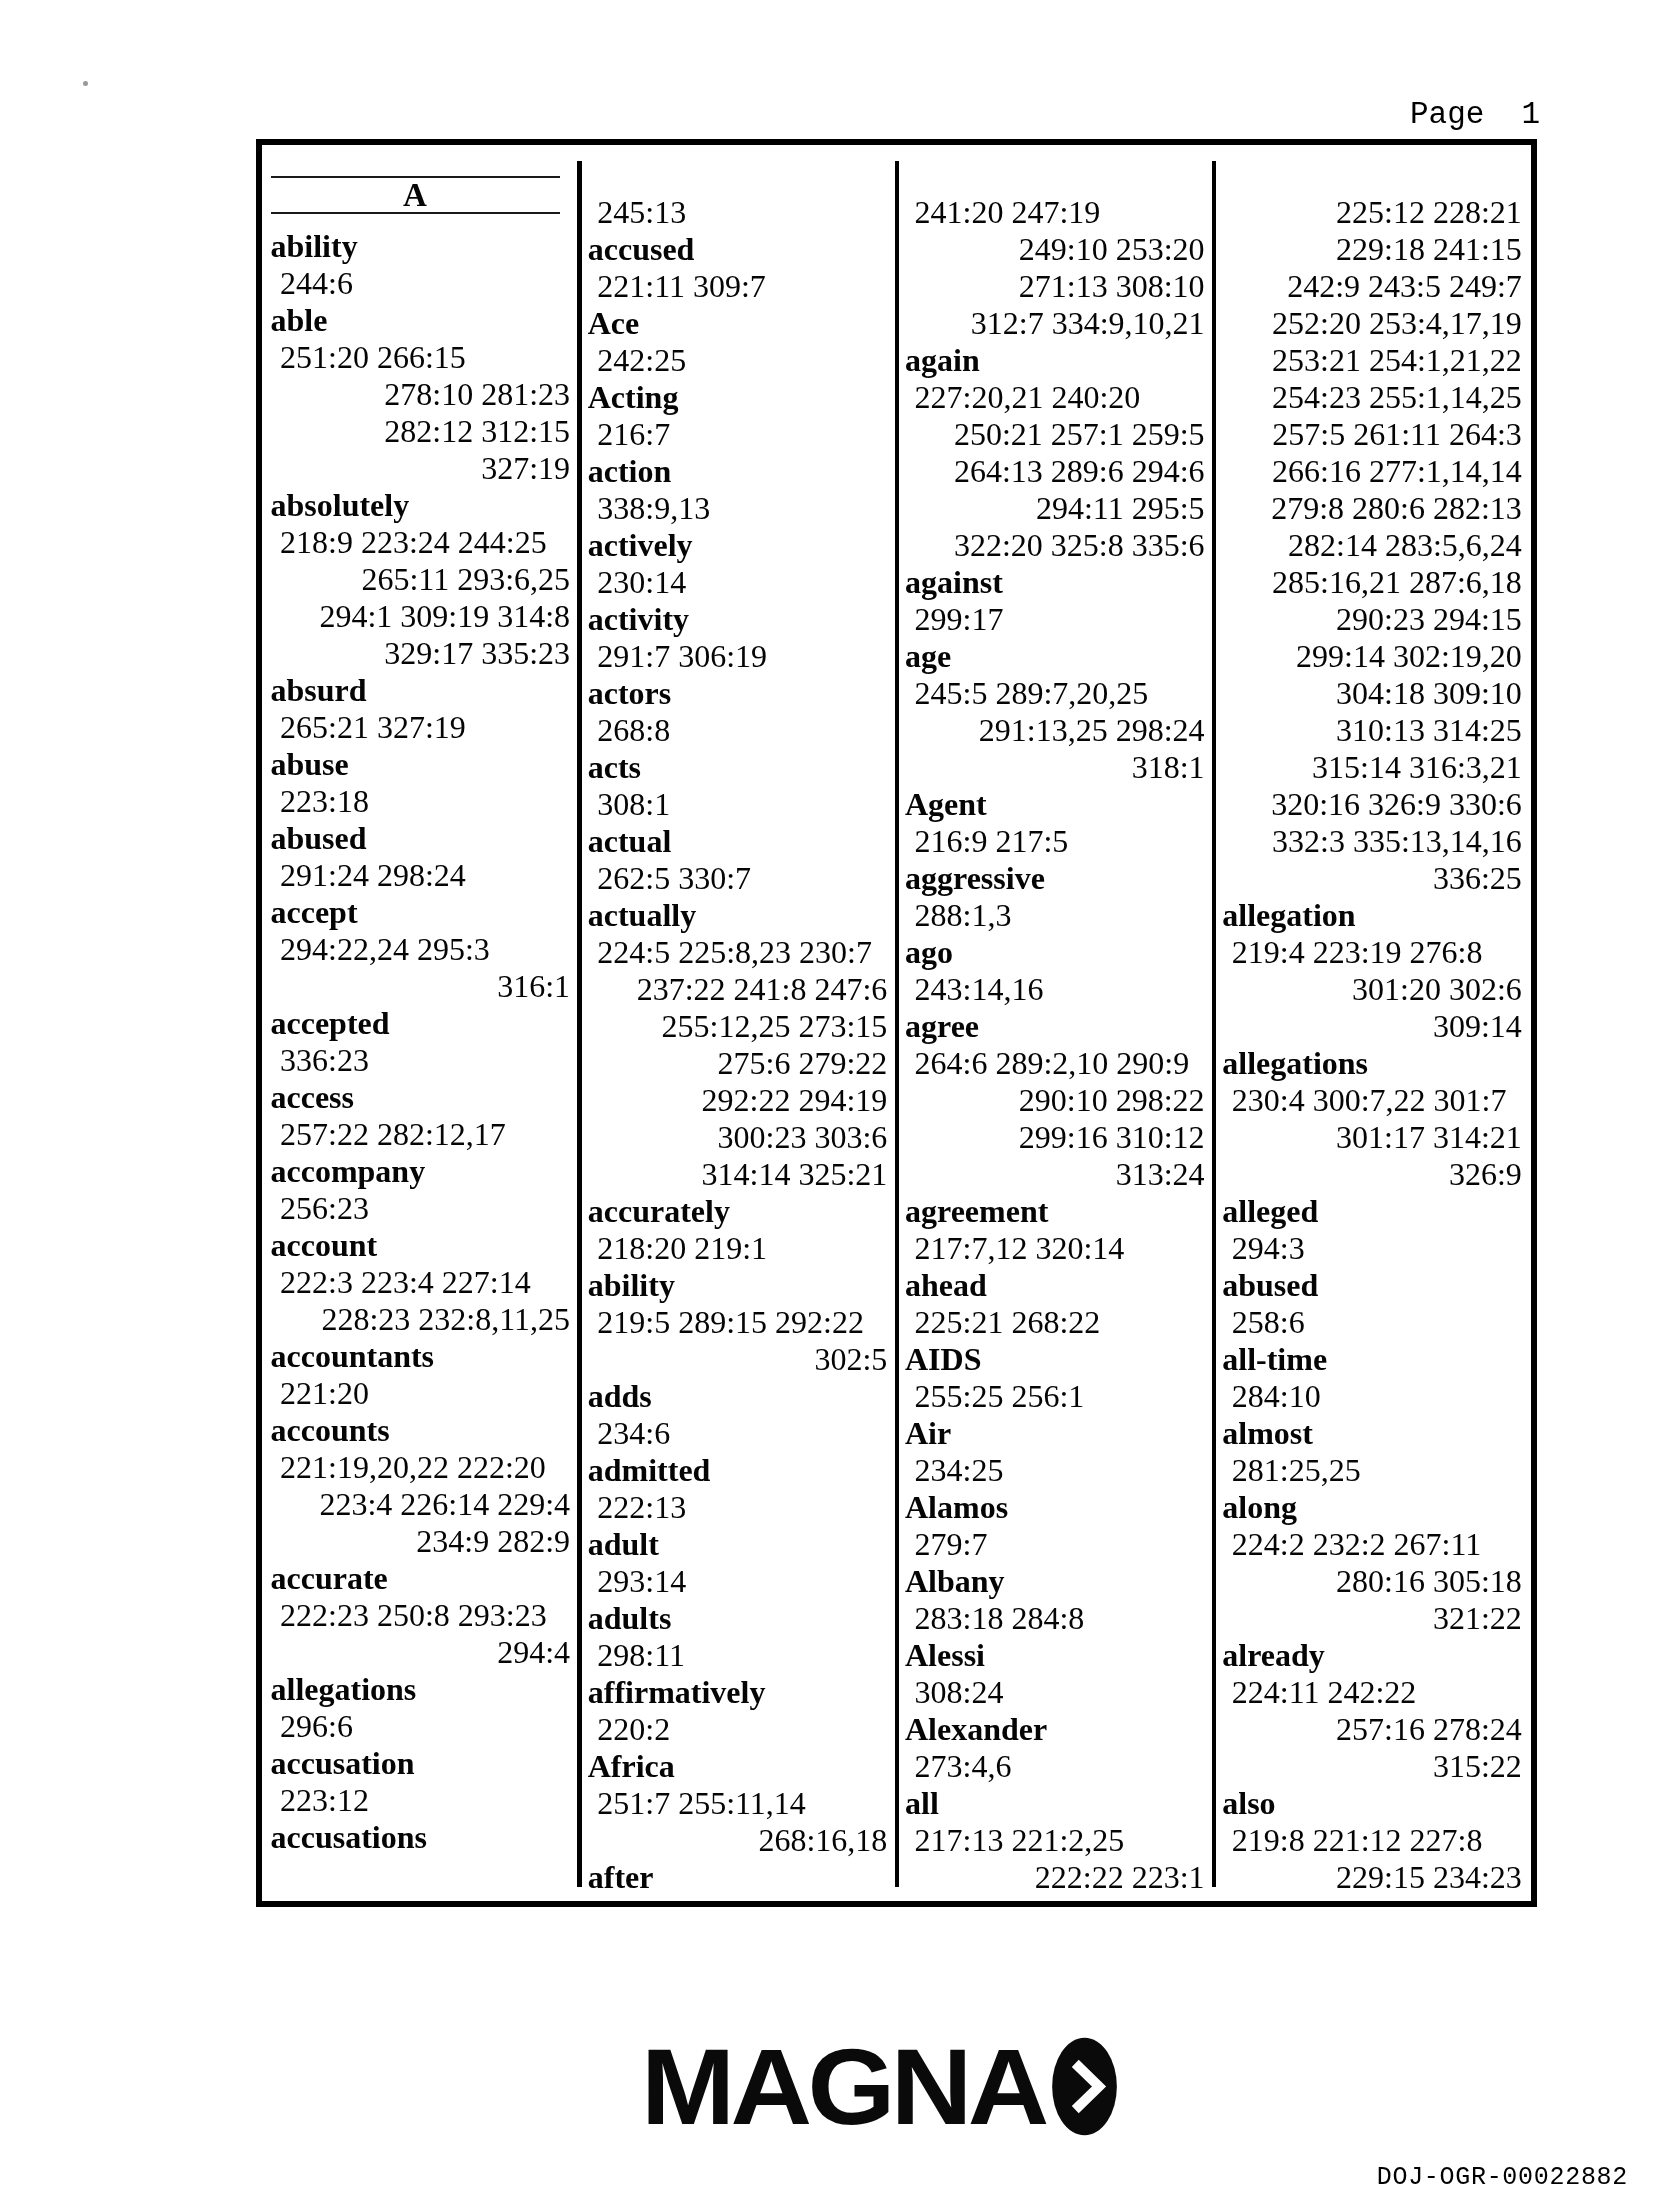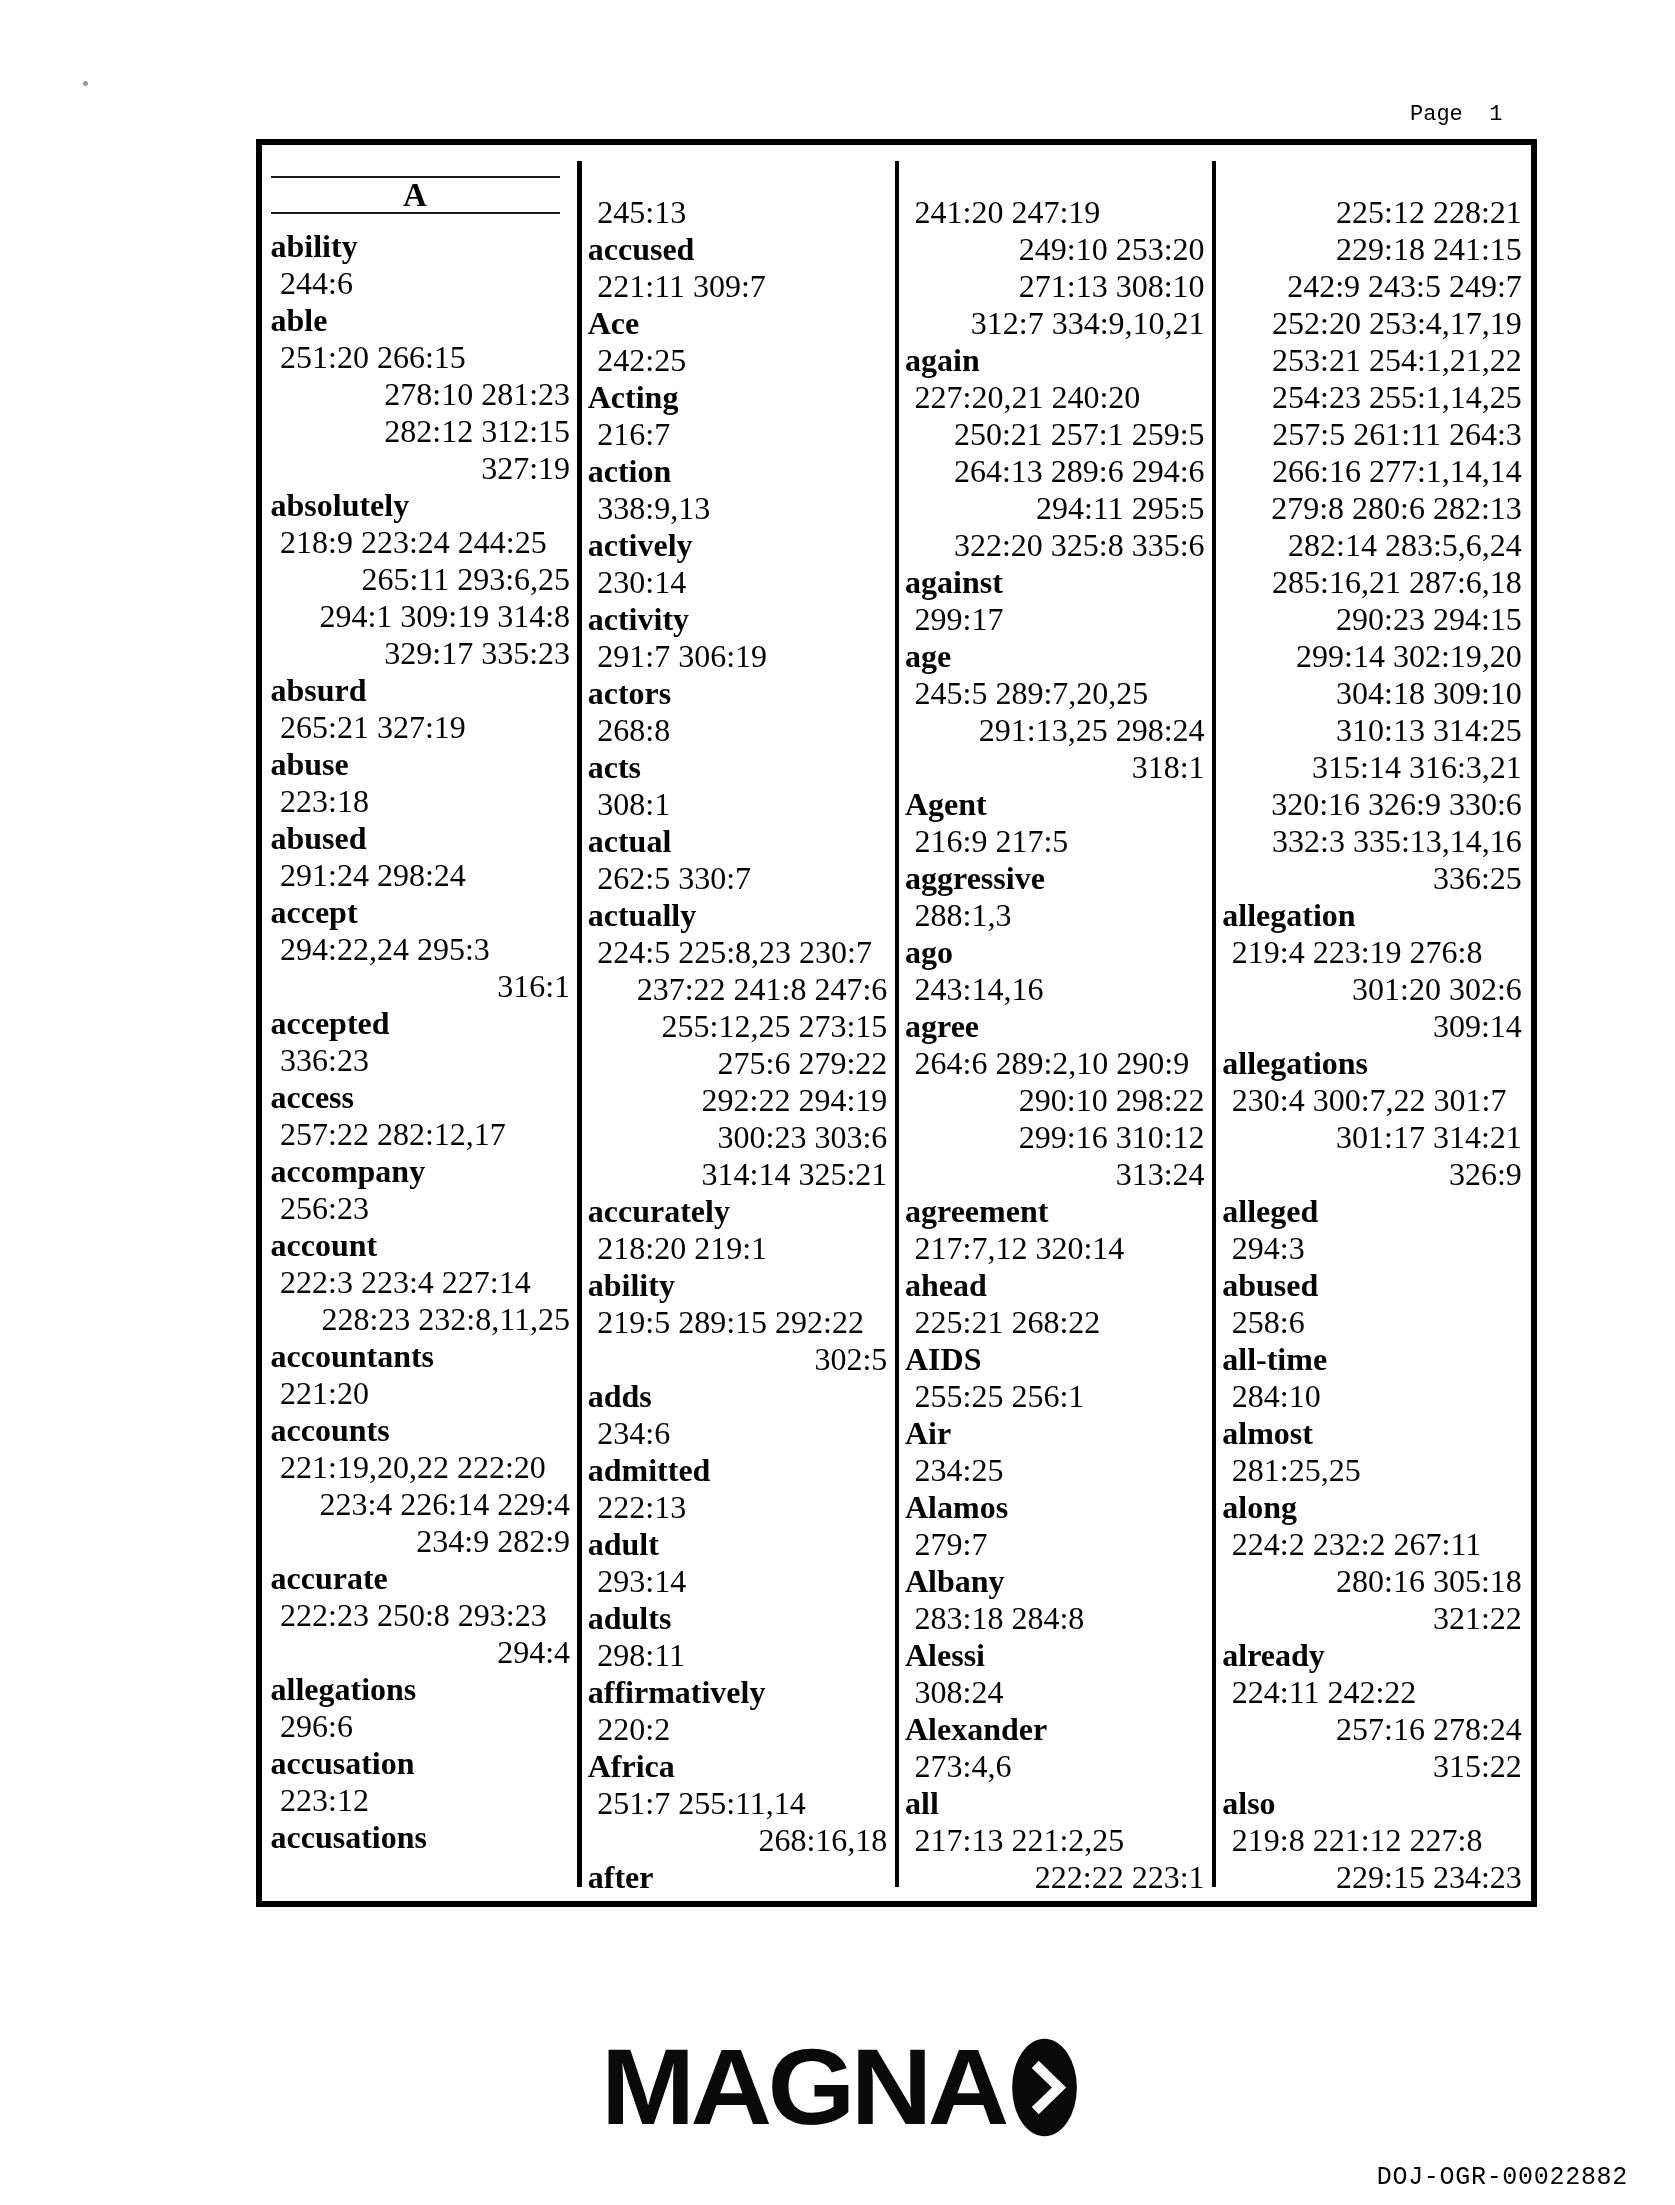--- a/index.html
+++ b/index.html
@@ -3,21 +3,21 @@
 <meta charset="utf-8">
 <style>
   html,body{margin:0;padding:0;}
   body{
     width:1675px;height:2205px;position:relative;background:#ffffff;
     font-family:"Liberation Serif",serif;color:#050505;overflow:hidden;
   }
   .speck{position:absolute;left:83px;top:81px;width:4.6px;height:4.6px;background:#9a9a9a;border-radius:50%;}
   .page-label{
     position:absolute;left:1410px;top:96px;
-    font-family:"Liberation Mono",monospace;font-size:22px;line-height:37px;
+    font-family:"Liberation Mono",monospace;font-size:31px;line-height:37px;
     white-space:pre;color:#000;
   }
   .index-box{
     position:absolute;left:256px;top:139px;width:1281px;height:1768px;
     border:6.6px solid #000;box-sizing:border-box;background:#fff;
   }
   .colsep{position:absolute;width:4.6px;background:#000;top:16px;bottom:14.5px;}
   .colsep.s1{left:calc(25% - 2px);}
   .colsep.s2{left:calc(50% - 2px);}
   .colsep.s3{left:calc(75% - 2px);}
@@ -26,21 +26,21 @@
   .line{font-size:32px;line-height:37px;white-space:nowrap;}
   .line.w{font-weight:bold;padding-left:8.5px;}
   .line.n{padding-left:18px;}
   .line.c{padding-left:36px;text-align:right;}
   .line.sec{
     font-weight:bold;text-align:center;font-size:33px;line-height:34px;
     border-top:2.6px solid #1a1a1a;border-bottom:2.6px solid #1a1a1a;
     margin:-18.4px 10.5px 14px 8.5px;padding:0;
   }
   .logo{position:absolute;left:50%;top:2040px;transform:translateX(-50%);width:473px;}
-  .logo-row{display:flex;align-items:flex-end;}
+  .logo-row{display:flex;align-items:flex-start;margin-left:40px;}
   .magna-wordmark{
     font-family:"Liberation Sans",sans-serif;font-weight:700;
     font-size:113px;line-height:99px;letter-spacing:-4.6px;color:#0a0a0a;
     transform:scaleY(0.96);transform-origin:top left;
   }
   .magna-oval{margin-left:6.6px;margin-top:-2.6px;}
   .logo-tagline{
     font-family:"Liberation Sans",sans-serif;font-weight:700;color:#0a0a0a;
     text-align:right;font-size:28px;letter-spacing:4px;margin-top:0px;padding-right:1.3px;
   }

